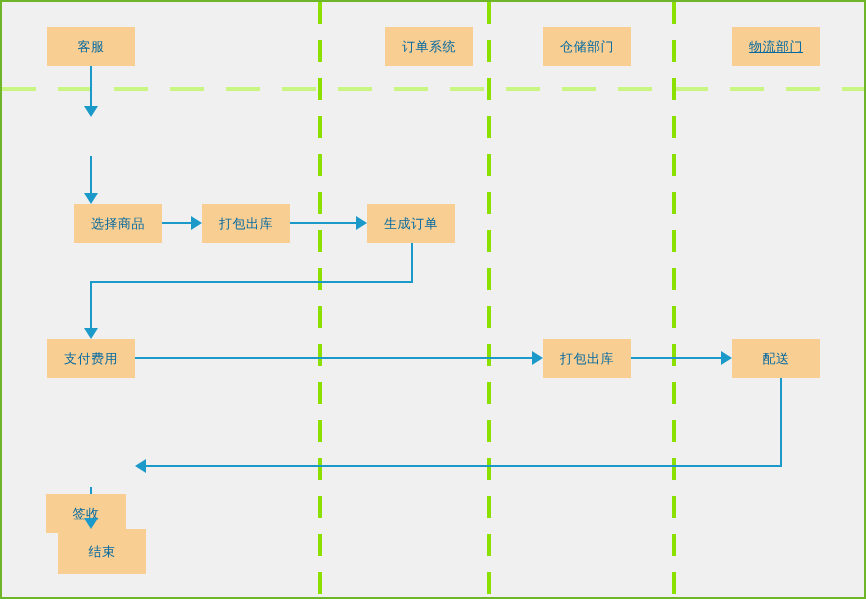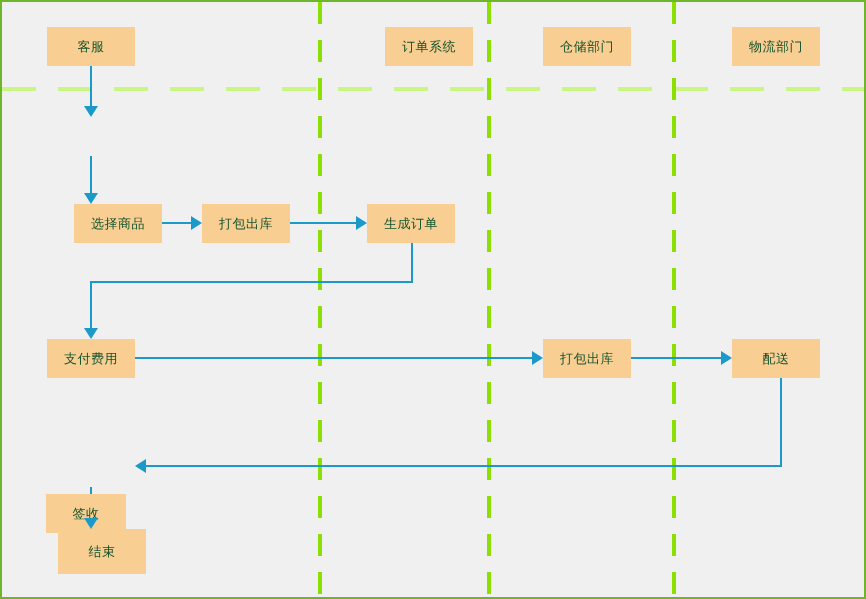--- a/index.html
+++ b/index.html
@@ -26,21 +26,21 @@
     left:0;right:0;
     height:4px;
     background-image:linear-gradient(to right,#c9f583 0 34px,rgba(0,0,0,0) 34px 56px);
     background-size:56px 4px;
     background-repeat:repeat-x;
   }
   
   .node{
     position:absolute;
     background:#f9ce92;
-    color:#14532d;
+    color:#0369a1;
     font-size:13px;
     display:flex;
     align-items:center;
     justify-content:center;
     box-sizing:border-box;
     letter-spacing:.5px;
     white-space:nowrap;
     z-index:4;
   }
   .lane-header{ }
@@ -71,21 +71,21 @@
 <div id="canvas">
 
   <div class="header-divider" style="top:85px;"></div>
   <div class="lane-divider" style="left:316px;"></div>
   <div class="lane-divider" style="left:485px;"></div>
   <div class="lane-divider" style="left:670px;"></div>
 
   <div class="node lane-header" style="left:45px;top:25px;width:88px;height:39px;">客服</div>
   <div class="node lane-header" style="left:363px;top:25px;width:88px;height:39px;margin-left:20px;">订单系统</div>
   <div class="node lane-header" style="left:541px;top:25px;width:88px;height:39px;">仓储部门</div>
-  <div class="node lane-header" style="left:730px;top:25px;width:88px;height:39px;">物流部门</div>
+  <div class="node lane-header" style="left:730px;top:25px;width:88px;height:39px;text-decoration:underline;">物流部门</div>
 
   <div class="edge v" style="left:88px;top:64px;height:44px;"></div>
   <div class="arrow down" style="left:82px;top:104px;"></div>
 
 
   <div class="edge v" style="left:88px;top:154px;height:44px;"></div>
   <div class="arrow down" style="left:82px;top:191px;"></div>
 
   <div class="node" style="left:45px;top:202px;width:88px;height:39px;margin-left:27px;">选择商品</div>
 

